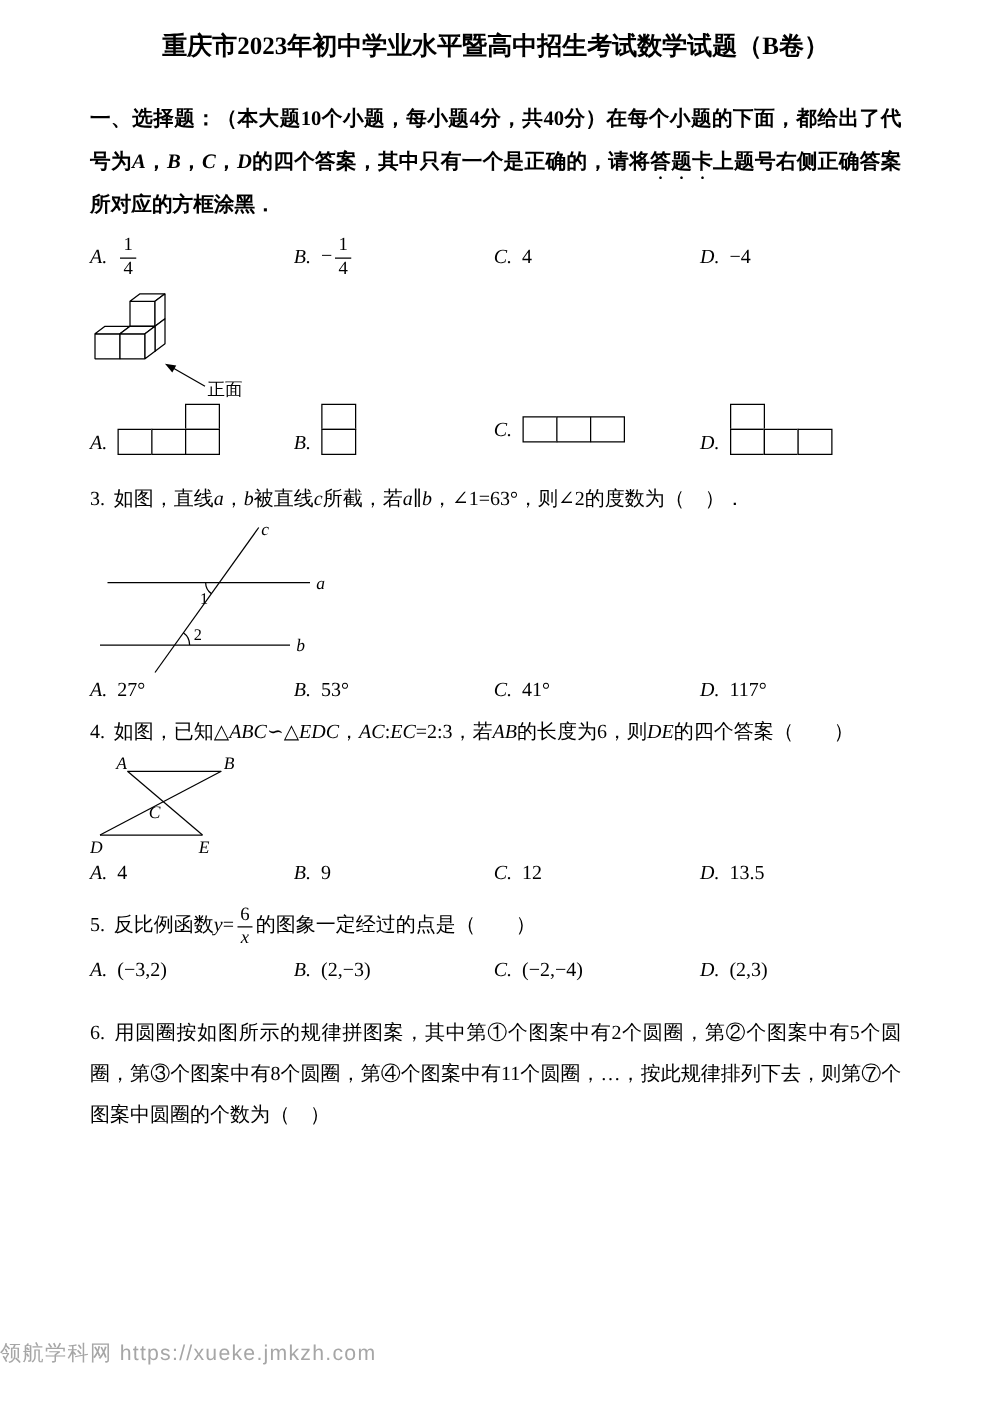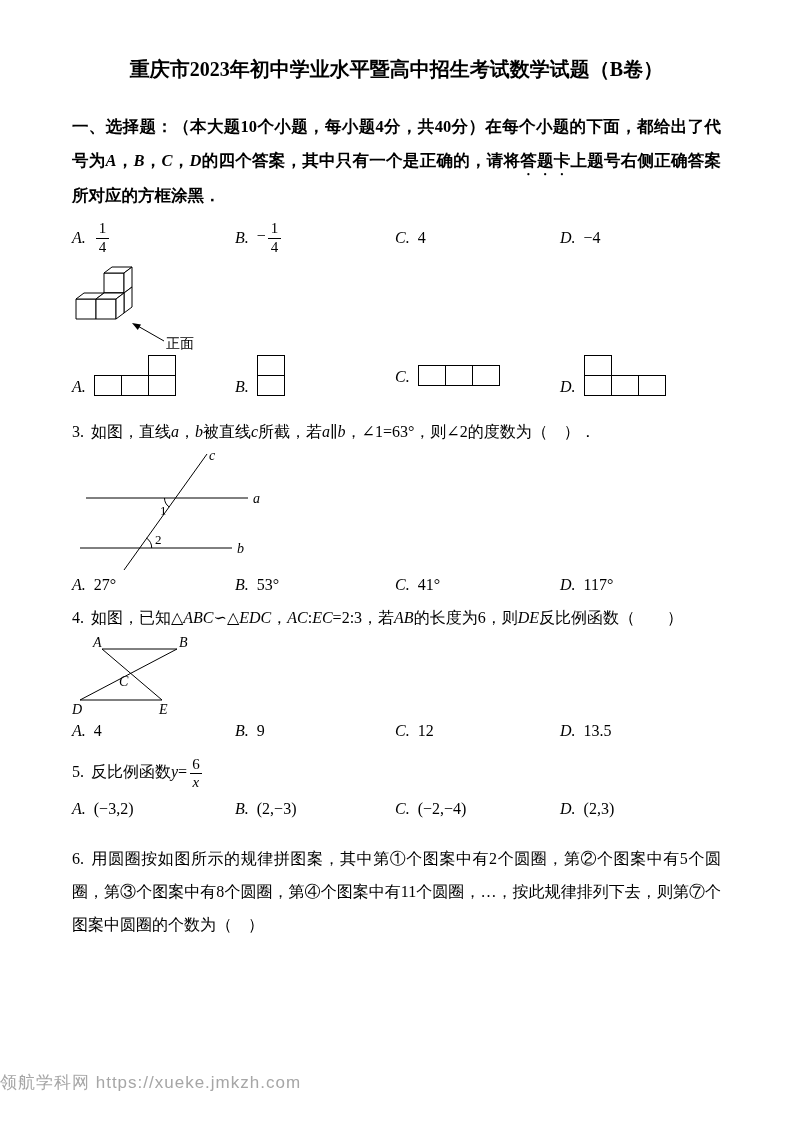--- a/index.html
+++ b/index.html
@@ -1,18 +1,18 @@
 <!DOCTYPE html>
 <html><head>
 <meta charset="utf-8">
 <style>
   html,body{margin:0;padding:0}
   body{width:793px;height:1122px;position:relative;overflow:hidden;background:#fff;color:#000;
        font-family:"Liberation Serif","DejaVu Serif",serif;}
-  .page{padding:54px 72px 0 72px}
+  .page{padding:22px 72px 0 72px}
   .title{font-size:20px;font-weight:700;text-align:center;line-height:30px}
   .intro{font-size:16.5px;font-weight:700;line-height:34px;text-align:justify;margin-top:26px}
   .it{font-style:italic}
   .emdot{-webkit-text-emphasis:filled dot #000;-webkit-text-emphasis-position:under right;
          text-emphasis:filled dot #000;text-emphasis-position:under right}
   .q{font-size:16px;line-height:24px}
   .qnum{margin-right:7px}
   .opts{display:grid;grid-template-columns:163px 160px 165px auto;font-size:16px;align-items:center}
   .opt{display:flex;align-items:center}
   .optsfig .opt{align-items:flex-end}
@@ -153,21 +153,21 @@
         <span class="olabel">C.</span>
         <span><span>41°</span></span>
       </div>
     <div class="opt">
         <span class="olabel">D.</span>
         <span><span>117°</span></span>
       </div>
   </div>
 
   <div class="q mt12">
-    <span class="qnum">4.</span><span><span>如图，已知△</span><span class="it">ABC</span><span>∽△</span><span class="it">EDC</span><span>，</span><span class="it">AC</span><span>:</span><span class="it">EC</span><span>=2:3，若</span><span class="it">AB</span><span>的长度为6，则</span><span class="it">DE</span><span>反比例函数（　　）</span></span>
+    <span class="qnum">4.</span><span><span>如图，已知△</span><span class="it">ABC</span><span>∽△</span><span class="it">EDC</span><span>，</span><span class="it">AC</span><span>:</span><span class="it">EC</span><span>=2:3，若</span><span class="it">AB</span><span>的长度为6，则</span><span class="it">DE</span><span>的四个答案（　　）</span></span>
   </div>
   <svg class="fig mt6" width="135" height="82" viewBox="0 0 135 82">
     <g stroke="#000" fill="none">
       <line x1="30" y1="13" x2="105" y2="13"></line>
       <line x1="8" y1="64" x2="90" y2="64"></line>
       <line x1="30" y1="13" x2="90" y2="64"></line>
       <line x1="105" y1="13" x2="8" y2="64"></line>
     </g>
     <g font-size="14" font-style="italic">
       <text x="21" y="11">A</text>
@@ -193,21 +193,21 @@
     <div class="opt">
         <span class="olabel">D.</span>
         <span><span>13.5</span></span>
       </div>
   </div>
 
   <div class="q mt14">
     <span class="qnum">5.</span><span><span>反比例函数</span><span class="it">y</span><span>=</span><span class="frac">
           <span class="fnum">6</span>
           <span class="fden it">x</span>
-        </span></span>
+        </span><span>的图象一定经过的点是（　　）</span></span>
   </div>
   <div class="opts mt6">
     <div class="opt">
         <span class="olabel">A.</span>
         <span><span>(−3,2)</span></span>
       </div>
     <div class="opt">
         <span class="olabel">B.</span>
         <span><span>(2,−3)</span></span>
       </div>

